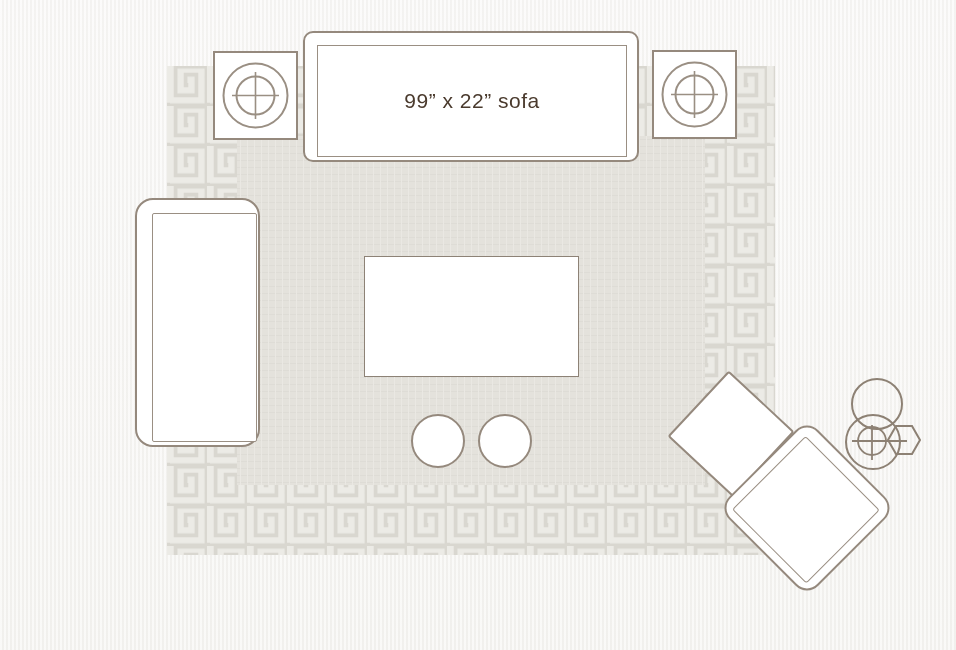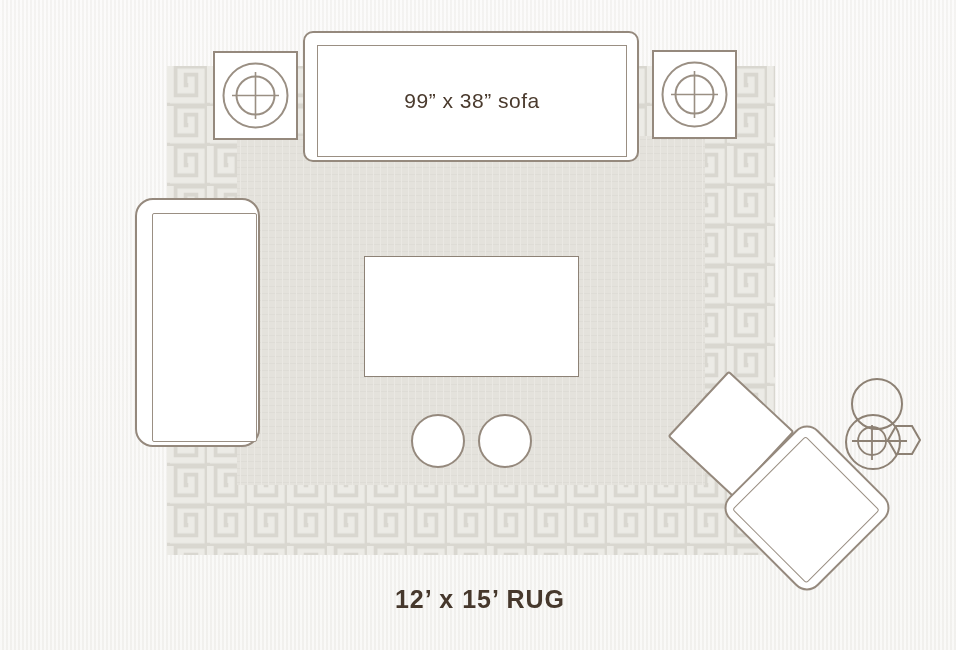--- a/index.html
+++ b/index.html
@@ -97,21 +97,21 @@
         <path d="M0,3.5 H7" stroke="#dedcd6" stroke-width="1"></path>
         <path d="M3.5,0 V7" stroke="#eae8e3" stroke-width="1"></path>
       </pattern>
     </defs>
     <rect x="0" y="0" width="608" height="489" fill="url(#fret)"></rect>
     <rect x="70" y="70" width="468" height="349" fill="url(#weave)"></rect>
   </svg>
 
   <div class="abs furn sofa">
     <div class="abs inner-line sofa-seat">
-      <span class="sofa-label">99” x 38” sofa</span>
+      <span class="sofa-label">99” x 22” sofa</span>
     </div>
   </div>
 
   <div class="abs side-table left">
     <svg viewBox="0 0 85 89">
       <rect x="1" y="1" width="83" height="87" fill="#ffffff" stroke="#95897d" stroke-width="2"></rect>
       <circle cx="42.5" cy="44.5" r="32" fill="none" stroke="#9a8f83" stroke-width="2"></circle>
       <circle cx="42.5" cy="44.5" r="19" fill="none" stroke="#9a8f83" stroke-width="2"></circle>
       <path d="M19,44.5 H66 M42.5,21 V68" fill="none" stroke="#9a8f83" stroke-width="1.6"></path>
     </svg>
@@ -142,15 +142,14 @@
   </div>
 
   <svg class="abs accent-cluster" width="100" height="100" viewBox="0 0 100 100">
     <circle cx="32" cy="29" r="25" fill="none" stroke="#8d8174" stroke-width="2"></circle>
     <circle cx="28" cy="67" r="27" fill="none" stroke="#8d8174" stroke-width="2"></circle>
     <circle cx="27" cy="66" r="14" fill="none" stroke="#8d8174" stroke-width="1.8"></circle>
     <path d="M7,66 H62 M27,50 V85" fill="none" stroke="#8d8174" stroke-width="1.8"></path>
     <path d="M43,65 L51,51 L67,51 L75,65 L67,79 L51,79 Z" fill="none" stroke="#8d8174" stroke-width="2"></path>
   </svg>
 
-  <div class="abs rug-caption">12’ x 15’ RUG</div>
 
 </div>
 
 </body></html>

